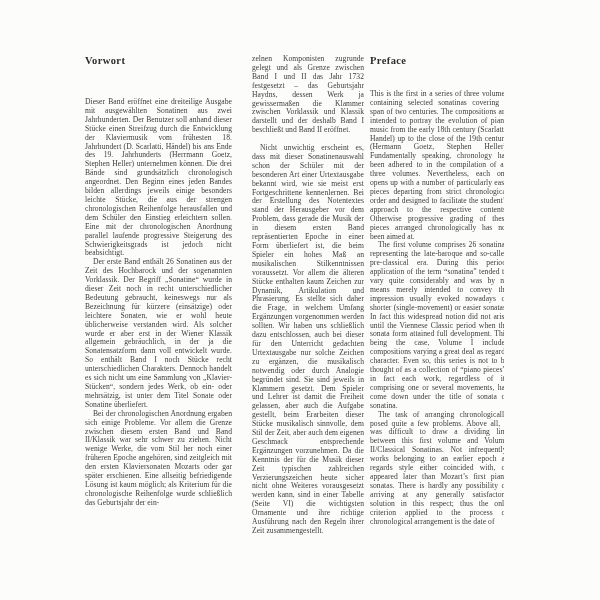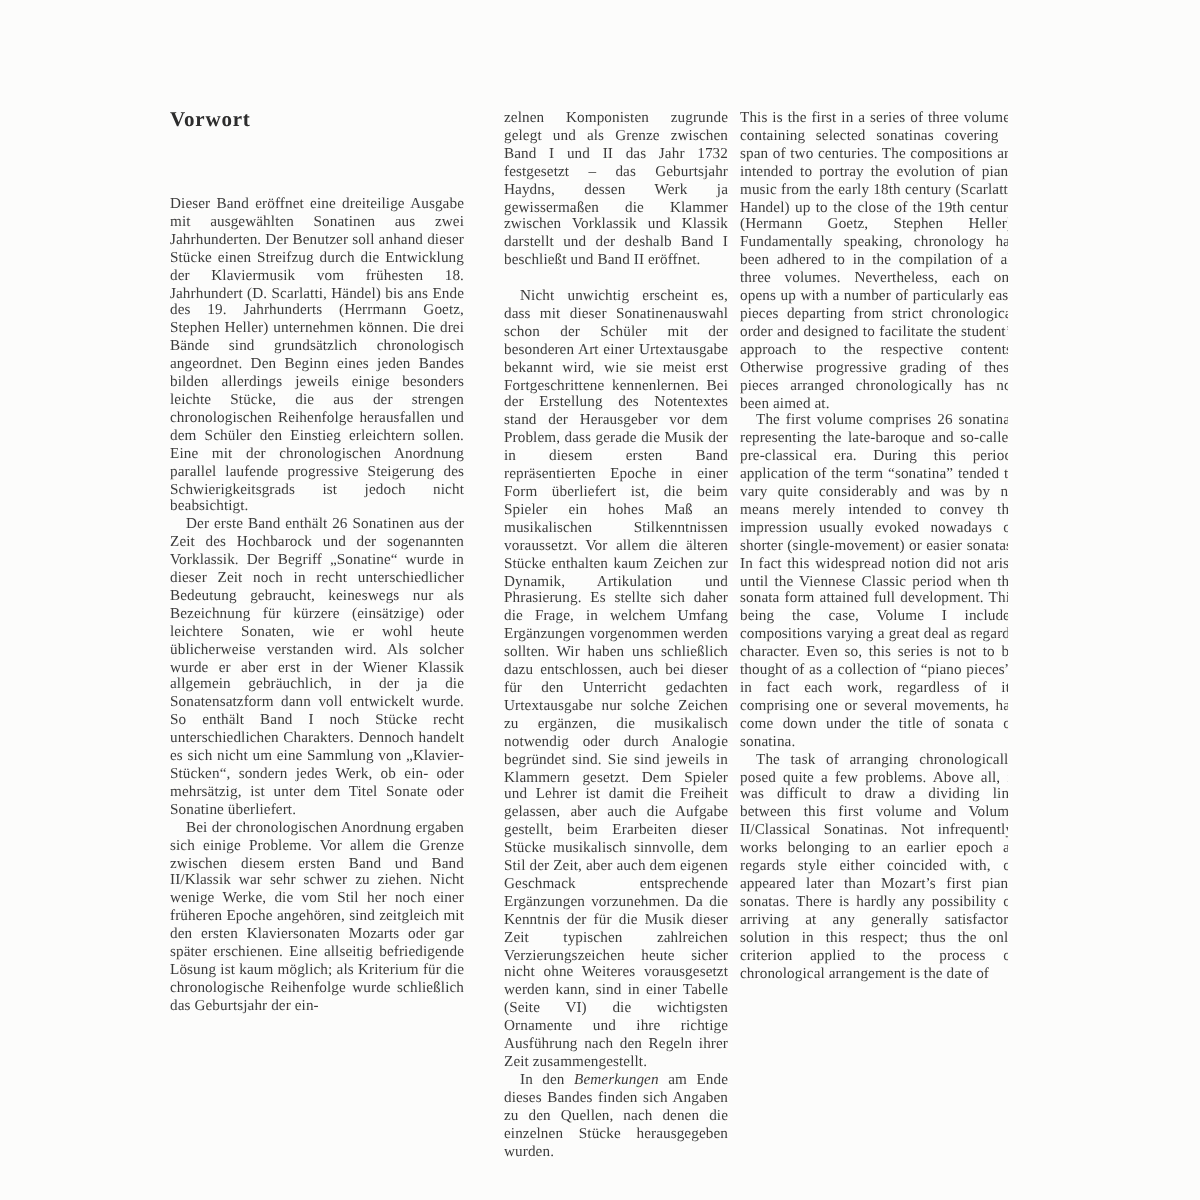--- a/index.html
+++ b/index.html
@@ -51,23 +51,23 @@
   <div class="col col-left">
     <h1>Vorwort</h1>
     <p class="first">Dieser Band eröffnet eine dreiteilige Ausgabe mit ausgewählten Sonatinen aus zwei Jahrhunderten. Der Benutzer soll anhand dieser Stücke einen Streifzug durch die Entwicklung der Klaviermusik vom frühesten 18. Jahrhundert (D. Scarlatti, Händel) bis ans Ende des 19. Jahrhunderts (Herrmann Goetz, Stephen Heller) unternehmen können. Die drei Bände sind grundsätzlich chronologisch angeordnet. Den Beginn eines jeden Bandes bilden allerdings jeweils einige besonders leichte Stücke, die aus der strengen chronologischen Reihenfolge herausfallen und dem Schüler den Einstieg erleichtern sollen. Eine mit der chronologischen Anordnung parallel laufende progressive Steigerung des Schwierigkeitsgrads ist jedoch nicht beabsichtigt.</p>
     <p>Der erste Band enthält 26 Sonatinen aus der Zeit des Hochbarock und der sogenannten Vorklassik. Der Begriff „Sonatine“ wurde in dieser Zeit noch in recht unterschiedlicher Bedeutung gebraucht, keineswegs nur als Bezeichnung für kürzere (einsätzige) oder leichtere Sonaten, wie er wohl heute üblicherweise verstanden wird. Als solcher wurde er aber erst in der Wiener Klassik allgemein gebräuchlich, in der ja die Sonatensatzform dann voll entwickelt wurde. So enthält Band I noch Stücke recht unterschiedlichen Charakters. Dennoch handelt es sich nicht um eine Sammlung von „Klavier-Stücken“, sondern jedes Werk, ob ein- oder mehrsätzig, ist unter dem Titel Sonate oder Sonatine überliefert.</p>
     <p>Bei der chronologischen Anordnung ergaben sich einige Probleme. Vor allem die Grenze zwischen diesem ersten Band und Band II/Klassik war sehr schwer zu ziehen. Nicht wenige Werke, die vom Stil her noch einer früheren Epoche angehören, sind zeitgleich mit den ersten Klaviersonaten Mozarts oder gar später erschienen. Eine allseitig befriedigende Lösung ist kaum möglich; als Kriterium für die chronologische Reihenfolge wurde schließlich das Geburtsjahr der ein-</p>
   </div>
 
   <div class="col col-mid">
     <p class="first">zelnen Komponisten zugrunde gelegt und als Grenze zwischen Band I und II das Jahr 1732 festgesetzt – das Geburtsjahr Haydns, dessen Werk ja gewissermaßen die Klammer zwischen Vorklassik und Klassik darstellt und der deshalb Band I beschließt und Band II eröffnet.</p>
     <p class="gap-before">Nicht unwichtig erscheint es, dass mit dieser Sonatinenauswahl schon der Schüler mit der besonderen Art einer Urtextausgabe bekannt wird, wie sie meist erst Fortgeschrittene kennenlernen. Bei der Erstellung des Notentextes stand der Herausgeber vor dem Problem, dass gerade die Musik der in diesem ersten Band repräsentierten Epoche in einer Form überliefert ist, die beim Spieler ein hohes Maß an musikalischen Stilkenntnissen voraussetzt. Vor allem die älteren Stücke enthalten kaum Zeichen zur Dynamik, Artikulation und Phrasierung. Es stellte sich daher die Frage, in welchem Umfang Ergänzungen vorgenommen werden sollten. Wir haben uns schließlich dazu entschlossen, auch bei dieser für den Unterricht gedachten Urtextausgabe nur solche Zeichen zu ergänzen, die musikalisch notwendig oder durch Analogie begründet sind. Sie sind jeweils in Klammern gesetzt. Dem Spieler und Lehrer ist damit die Freiheit gelassen, aber auch die Aufgabe gestellt, beim Erarbeiten dieser Stücke musikalisch sinnvolle, dem Stil der Zeit, aber auch dem eigenen Geschmack entsprechende Ergänzungen vorzunehmen. Da die Kenntnis der für die Musik dieser Zeit typischen zahlreichen Verzierungszeichen heute sicher nicht ohne Weiteres vorausgesetzt werden kann, sind in einer Tabelle (Seite VI) die wichtigsten Ornamente und ihre richtige Ausführung nach den Regeln ihrer Zeit zusammengestellt.</p>
-    <p><span>In den </span><span class="italic">Bemerkungen</span><span> am Ende dieses Bandes finden sich Angaben zu den Quellen, nach denen die einzelnen Stücke herausgegeben wurden.</span></p>
 
   </div>
 
   <div class="col col-right">
+    <h1>Preface</h1>
     <p class="first">This is the first in a series of three volumes containing selected sonatinas covering a span of two centuries. The compositions are intended to portray the evolution of piano music from the early 18th century (Scarlatti, Handel) up to the close of the 19th century (Hermann Goetz, Stephen Heller). Fundamentally speaking, chronology has been adhered to in the compilation of all three volumes. Nevertheless, each one opens up with a number of particularly easy pieces departing from strict chronological order and designed to facilitate the student’s approach to the respective contents. Otherwise progressive grading of these pieces arranged chronologically has not been aimed at.</p>
     <p>The first volume comprises 26 sonatinas representing the late-baroque and so-called pre-classical era. During this period, application of the term “sonatina” tended to vary quite considerably and was by no means merely intended to convey the impression usually evoked nowadays of shorter (single-movement) or easier sonatas. In fact this widespread notion did not arise until the Viennese Classic period when the sonata form attained full development. This being the case, Volume I includes compositions varying a great deal as regards character. Even so, this series is not to be thought of as a collection of “piano pieces”; in fact each work, regardless of its comprising one or several movements, has come down under the title of sonata or sonatina.</p>
     <p>The task of arranging chronologically posed quite a few problems. Above all, it was difficult to draw a dividing line between this first volume and Volume II/Classical Sonatinas. Not infrequently, works belonging to an earlier epoch as regards style either coincided with, or appeared later than Mozart’s first piano sonatas. There is hardly any possibility of arriving at any generally satisfactory solution in this respect; thus the only criterion applied to the process of chronological arrangement is the date of</p>
   </div>
 
 </div>
 
 </body></html>

